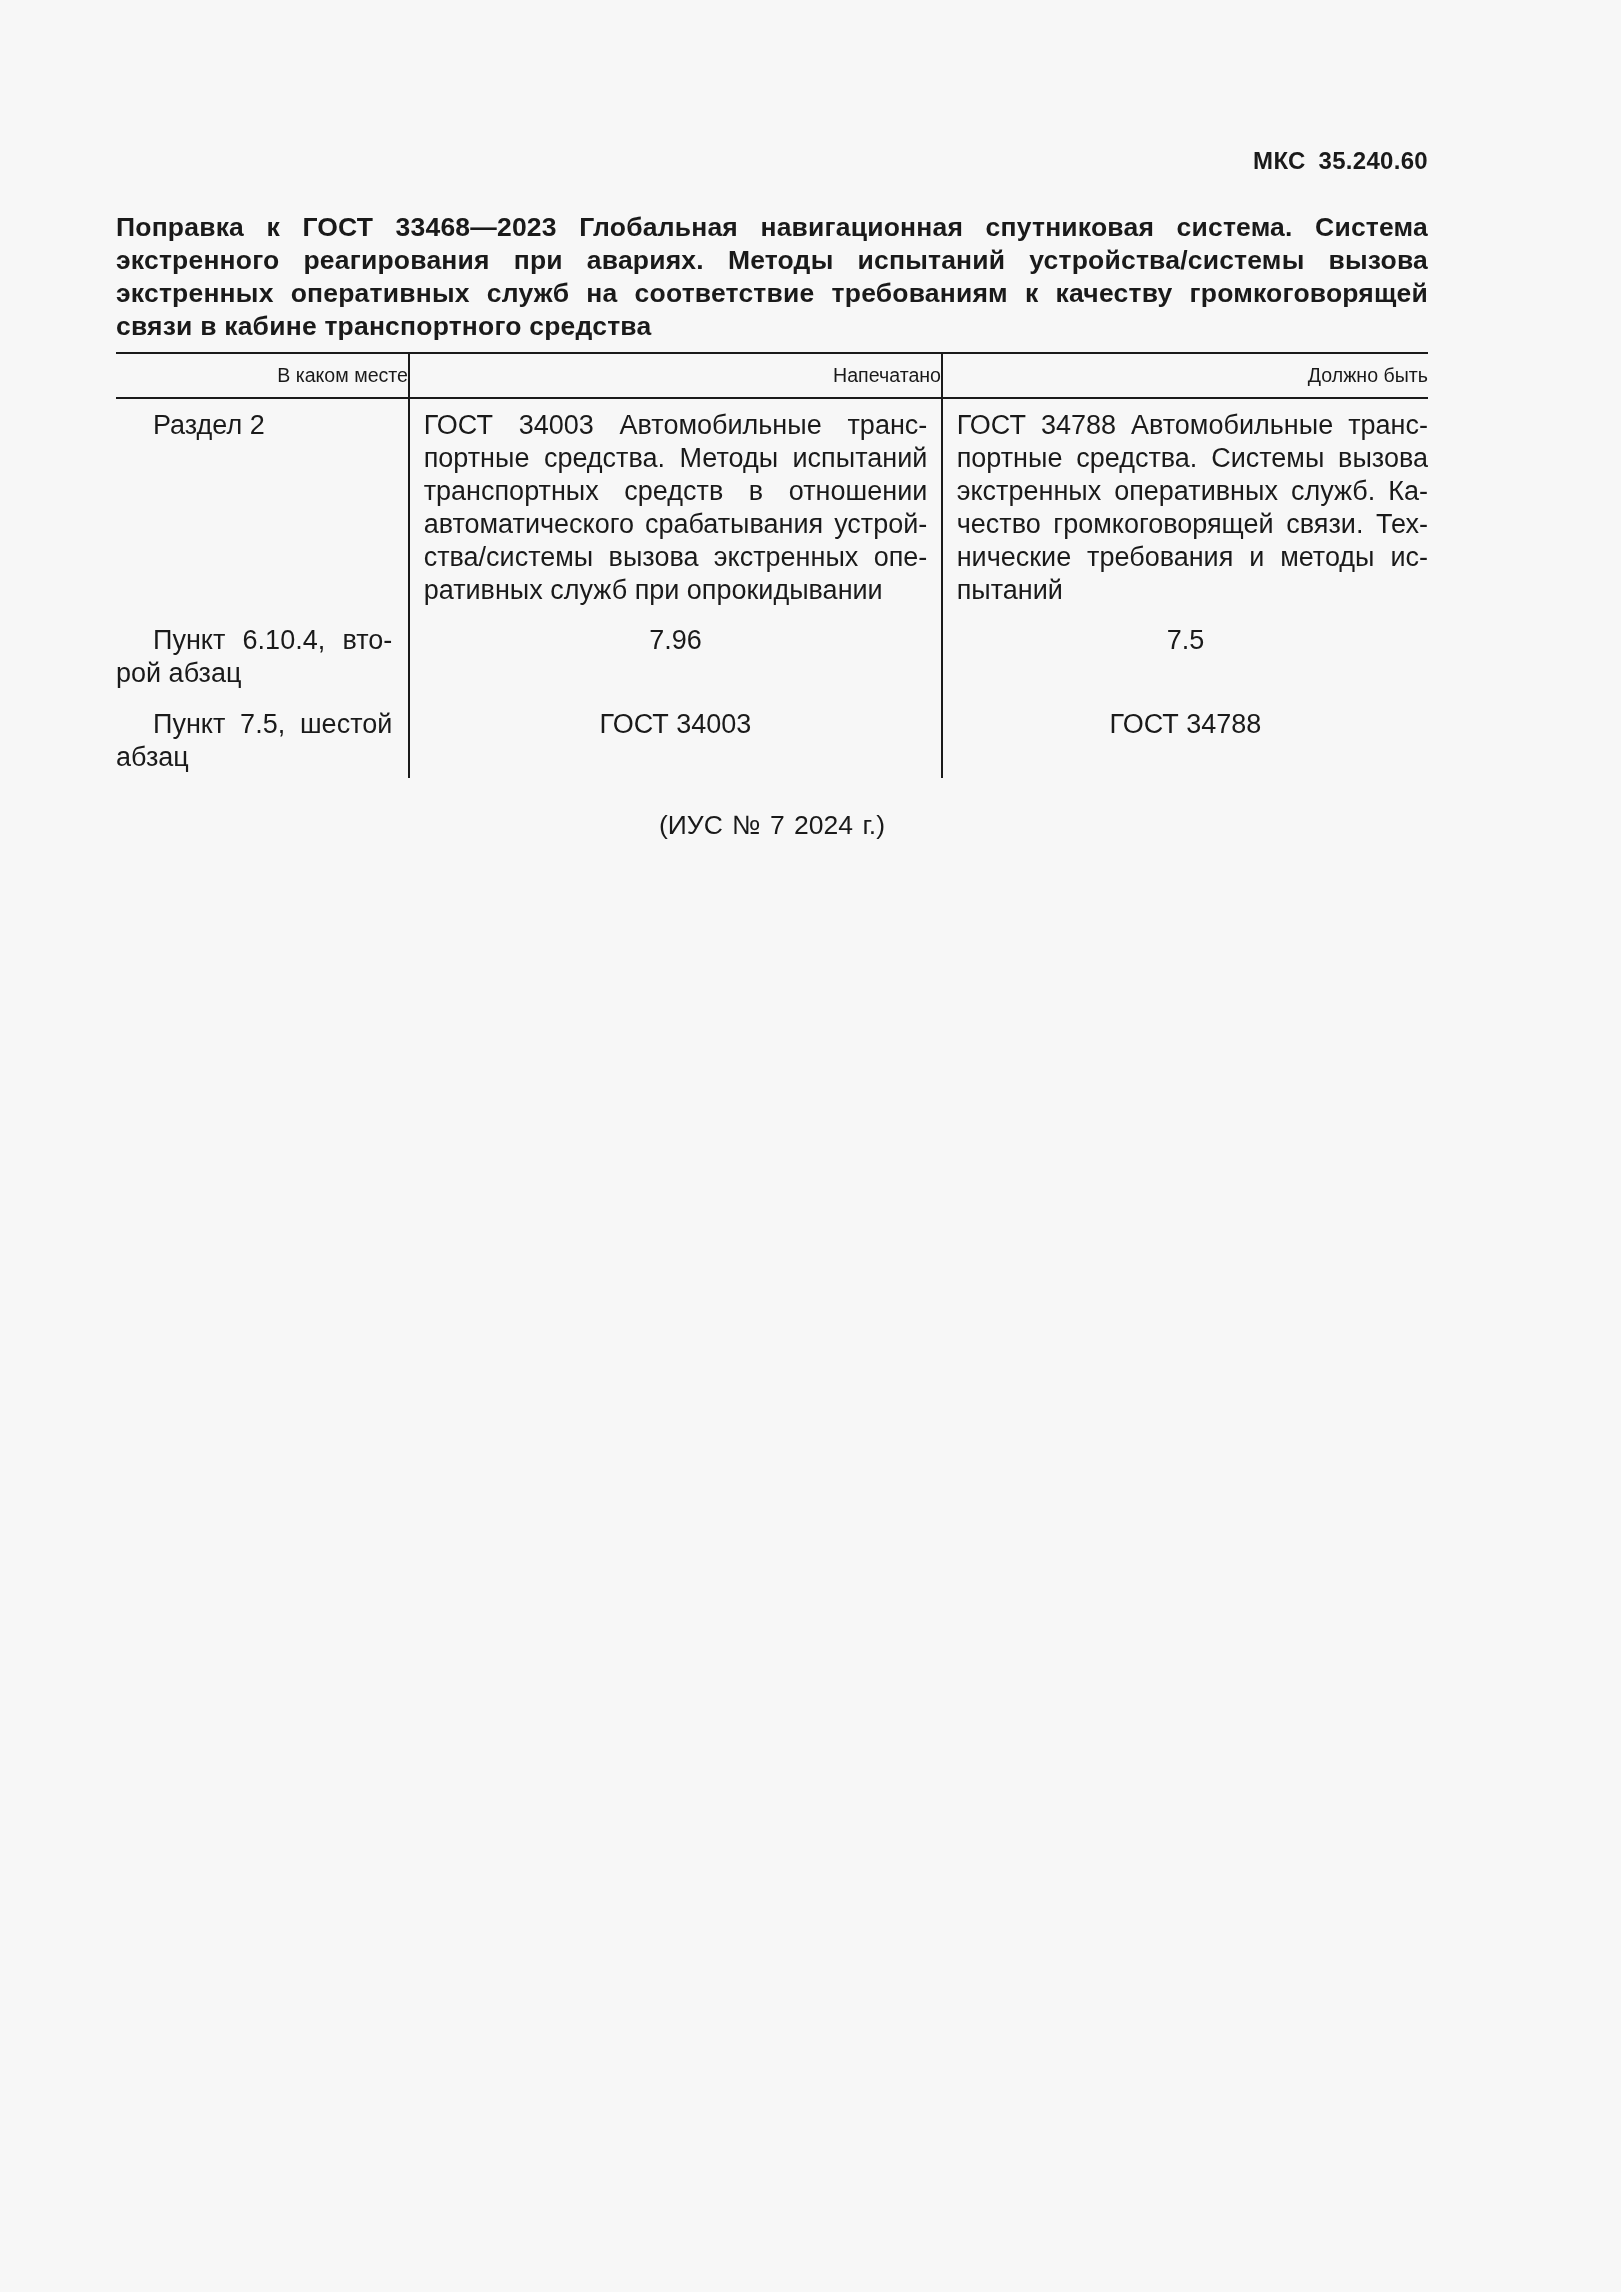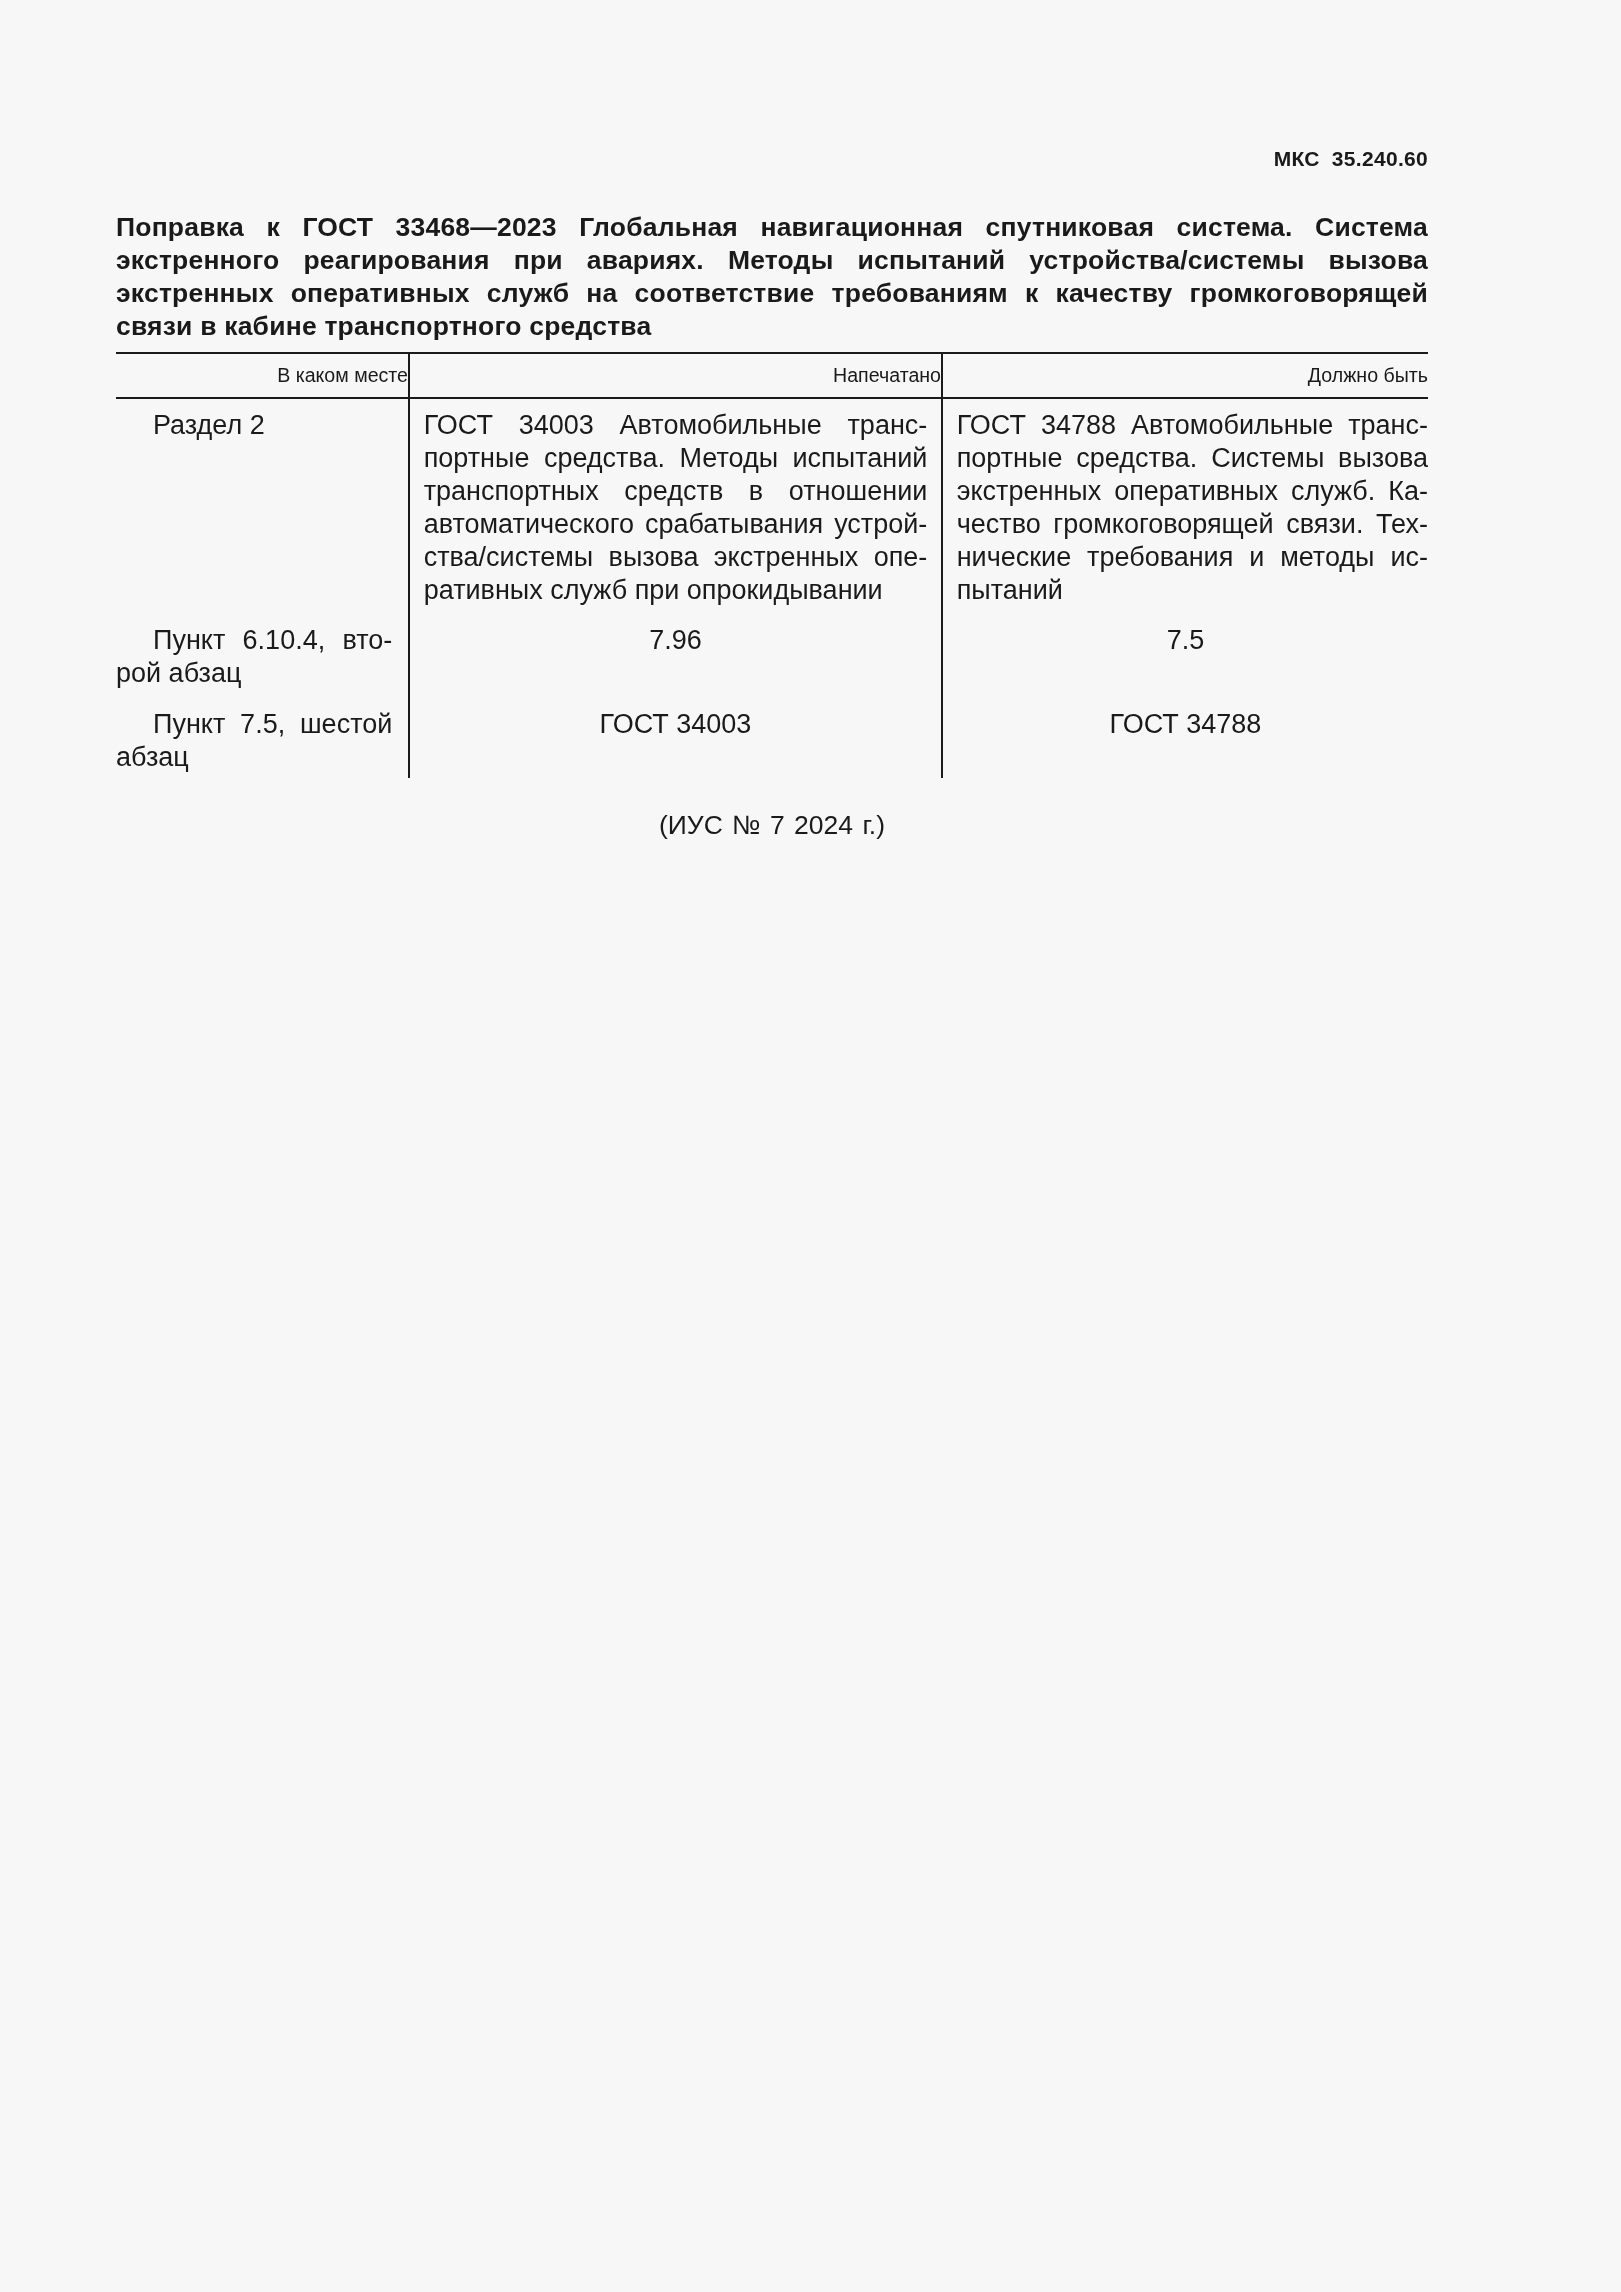--- a/index.html
+++ b/index.html
@@ -19,21 +19,21 @@
       position: absolute;
       left: 116px;
       top: 0;
       width: 1312px;
     }
     .mks {
       position: absolute;
       right: 0;
       top: 147px;
       font-weight: bold;
-      font-size: 21px;
+      font-size: 24px;
       letter-spacing: 0.3px;
       word-spacing: 5.9px;
       white-space: nowrap;
     }
     .title {
       position: absolute;
       left: 0;
       top: 211px;
       width: 1312px;
       font-weight: bold;

